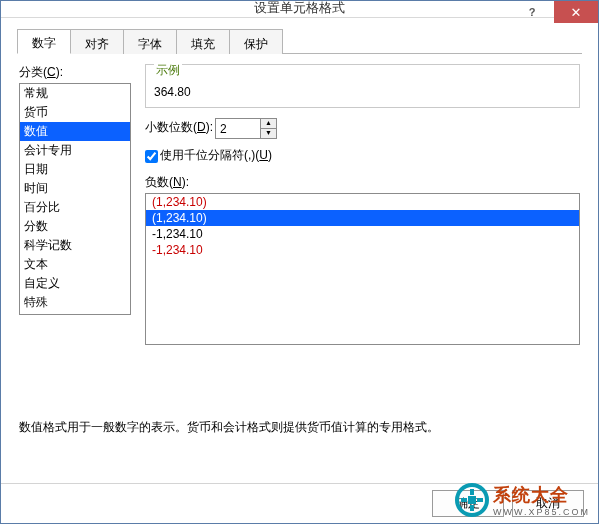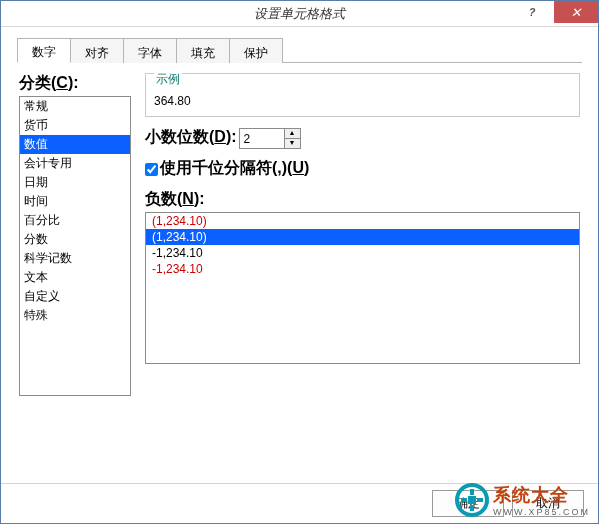--- a/index.html
+++ b/index.html
@@ -11,27 +11,26 @@
   }
   .window {
     width: 599px;
     height: 524px;
     border: 1px solid #5a7ca8;
     background: #fff;
     display: flex;
     flex-direction: column;
   }
   .titlebar {
-    height: 26px;
-    background: #fff;
-    display: flex;
-    align-items: center;
+    height: 17px;
+    background: #fff;
+    display: flex;
+    align-items: flex-end;
     border-bottom: 1px solid #d9d9d9;
     position: relative;
-    font-style: italic;
   }
   .title {
     flex: 1;
     text-align: center;
     font-size: 13px;
     color: #333;
   }
   .win-controls {
     display: flex;
     position: absolute;
@@ -80,46 +79,46 @@
     z-index: 2;
   }
   .panel {
     flex: 1;
     padding: 10px 2px 0 2px;
     display: flex;
     gap: 14px;
   }
   .left-col { width: 112px; display: flex; flex-direction: column; }
   .right-col { flex: 1; display: flex; flex-direction: column; }
-  .lbl { margin-bottom: 2px; font-size: 16px; font-weight: bold; }
+  .lbl { margin-bottom: 2px; font-size: 12px; }
   .lbl u { text-decoration: underline; }
   .listbox {
     border: 1px solid #8b8b8b;
-    height: 300px;
+    height: 232px;
     overflow-y: auto;
     background: #fff;
     font-size: 12px;
   }
   .listbox .item {
     padding: 1px 4px;
     white-space: nowrap;
     cursor: default;
   }
   .listbox .item.selected {
     background: #0b61ff;
     color: #fff;
   }
   .example-box {
     border: 1px solid #c9c9c9;
     padding: 6px 8px;
     margin-bottom: 10px;
     min-height: 44px;
     display:flex; flex-direction:column; justify-content:center;
   }
-  .example-box .grp-label{font-size:12px; color:#0f766e; position:relative; top:-12px; background:#fff; width:fit-content; padding:0 2px;}
+  .example-box .grp-label{font-size:12px; color:#4d7c0f; position:relative; top:-12px; background:#fff; width:fit-content; padding:0 2px;}
   .example-val { font-size: 12px; margin-top:-6px;}
   .row { display: flex; align-items: center; gap: 2px; margin-bottom: 8px; }
   .spin-wrap { display: flex; align-items: stretch; border: 1px solid #8b8b8b; height: 21px; background:#fff;}
   .spin-input {
     border: none; width: 44px; padding: 0 4px; font-size: 12px; outline: none;
   }
   .spin-btns { display: flex; flex-direction: column; border-left: 1px solid #8b8b8b; }
   .spin-btns div {
     width: 15px; height: 10px; font-size: 7px; line-height: 8px; text-align: center;
     background: #efefef; border-bottom: 1px solid #8b8b8b; cursor:default;
@@ -257,20 +256,21 @@
         <div class="neg-list" id="neglist">
             <div class="nitem red">(1,234.10)</div>
             <div class="nitem selected">(1,234.10)</div>
             <div class="nitem">-1,234.10</div>
             <div class="nitem red">-1,234.10</div>
           </div>
 
       </div>
     </div>
 
+    <div class="description">数值格式用于一般数字的表示。货币和会计格式则提供货币值计算的专用格式。</div>
   </div>
 
   <div class="footer">
     <div class="btn">确定</div>
     <div class="btn">取消</div>
     <div class="brand">
       <svg width="34" height="34" viewBox="0 0 34 34">
         <circle cx="17" cy="17" r="15" fill="none" stroke="#0a9bb3" stroke-width="4"></circle>
         <rect x="13" y="13" width="8" height="8" fill="#0a9bb3"></rect>
         <rect x="15" y="6" width="4" height="6" fill="#0a9bb3"></rect>

